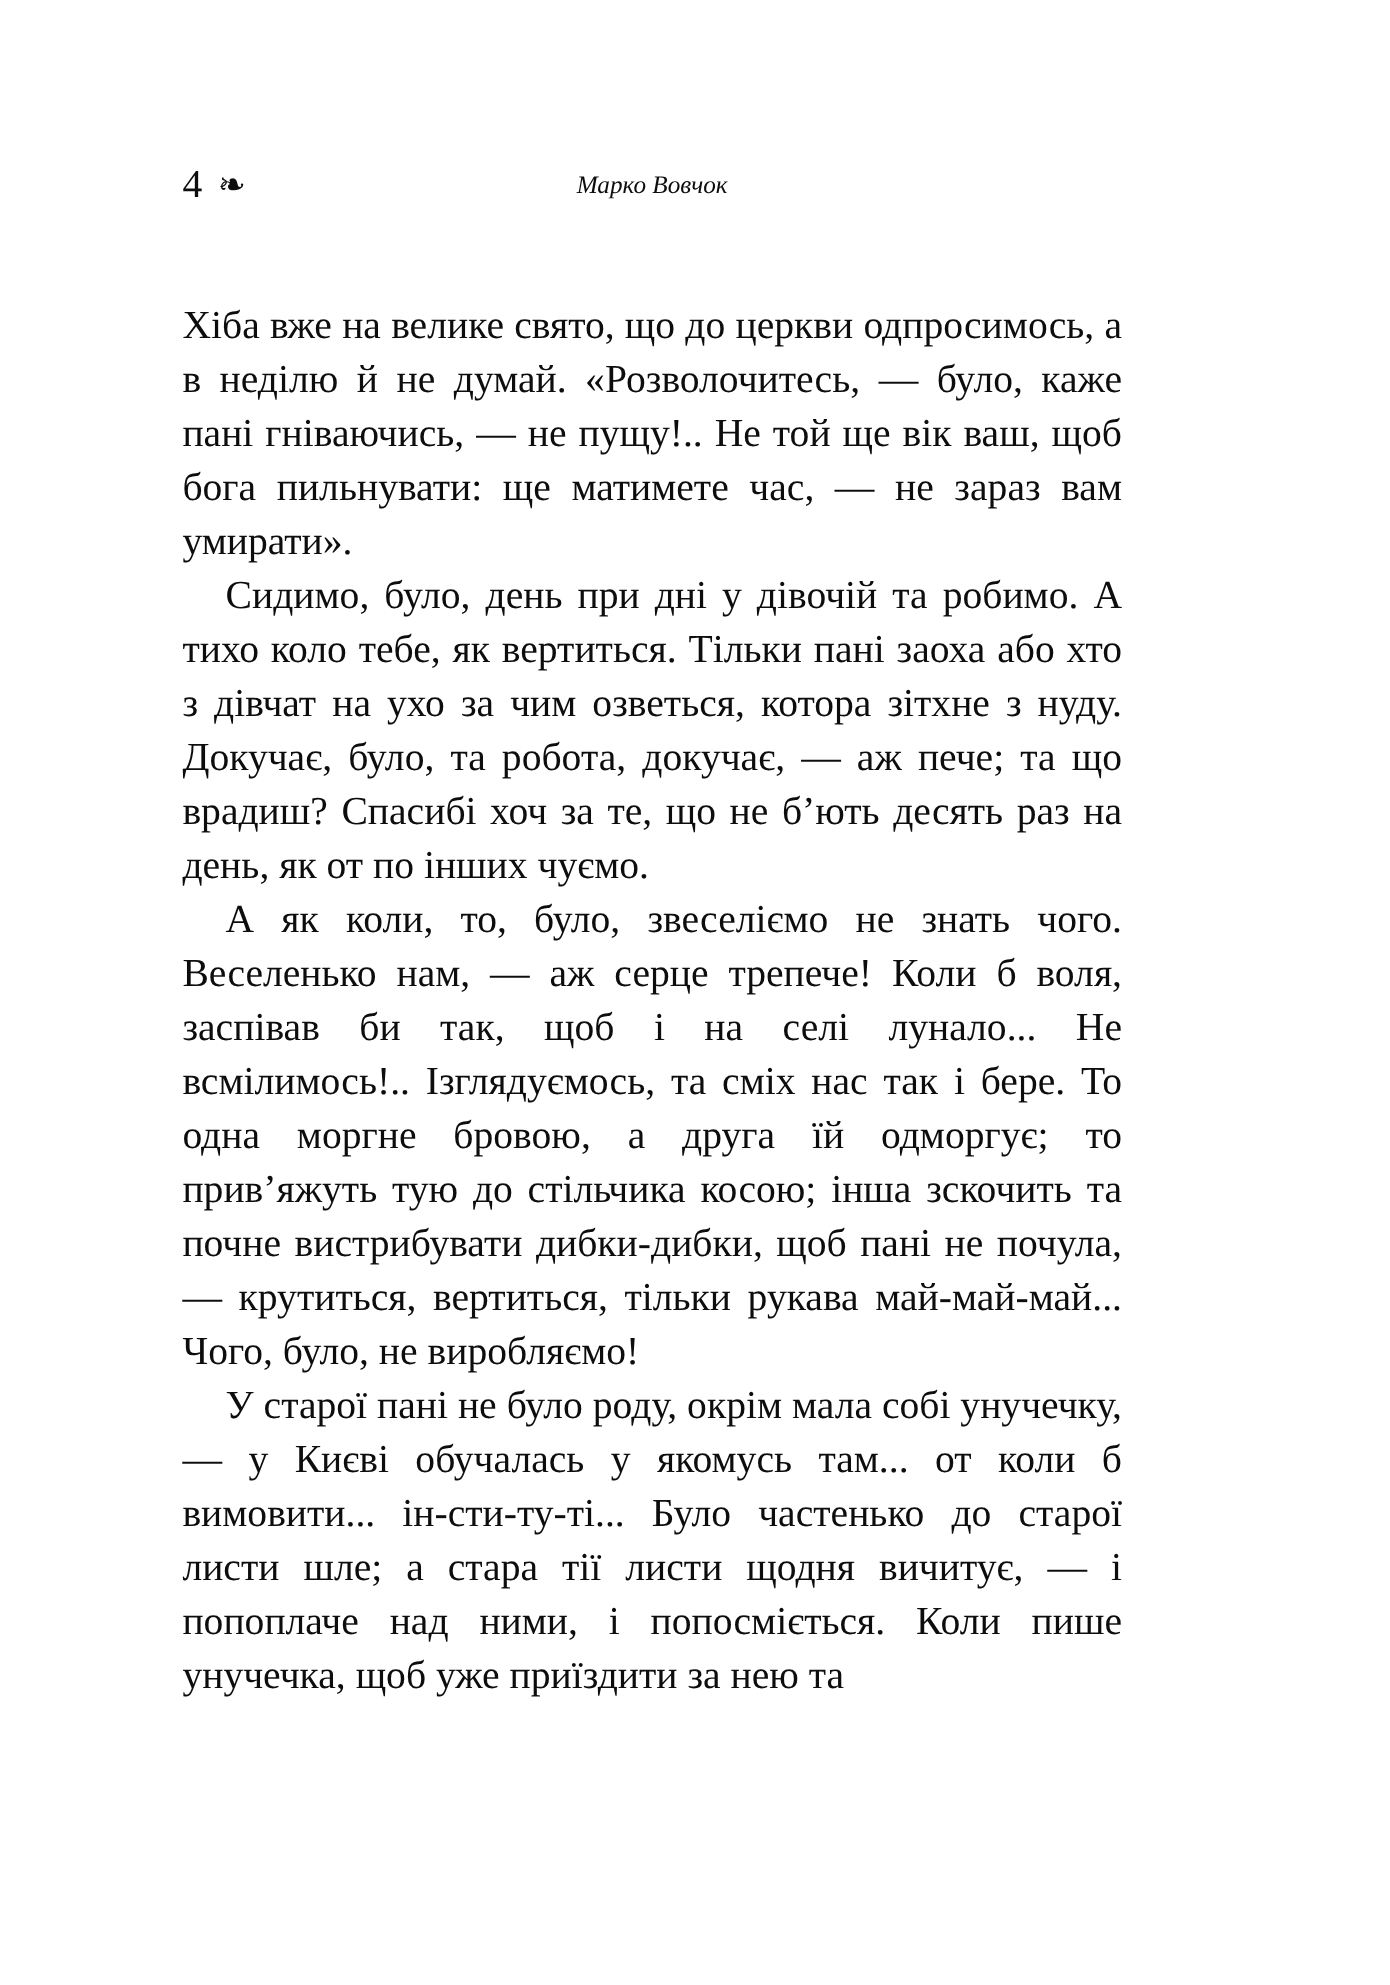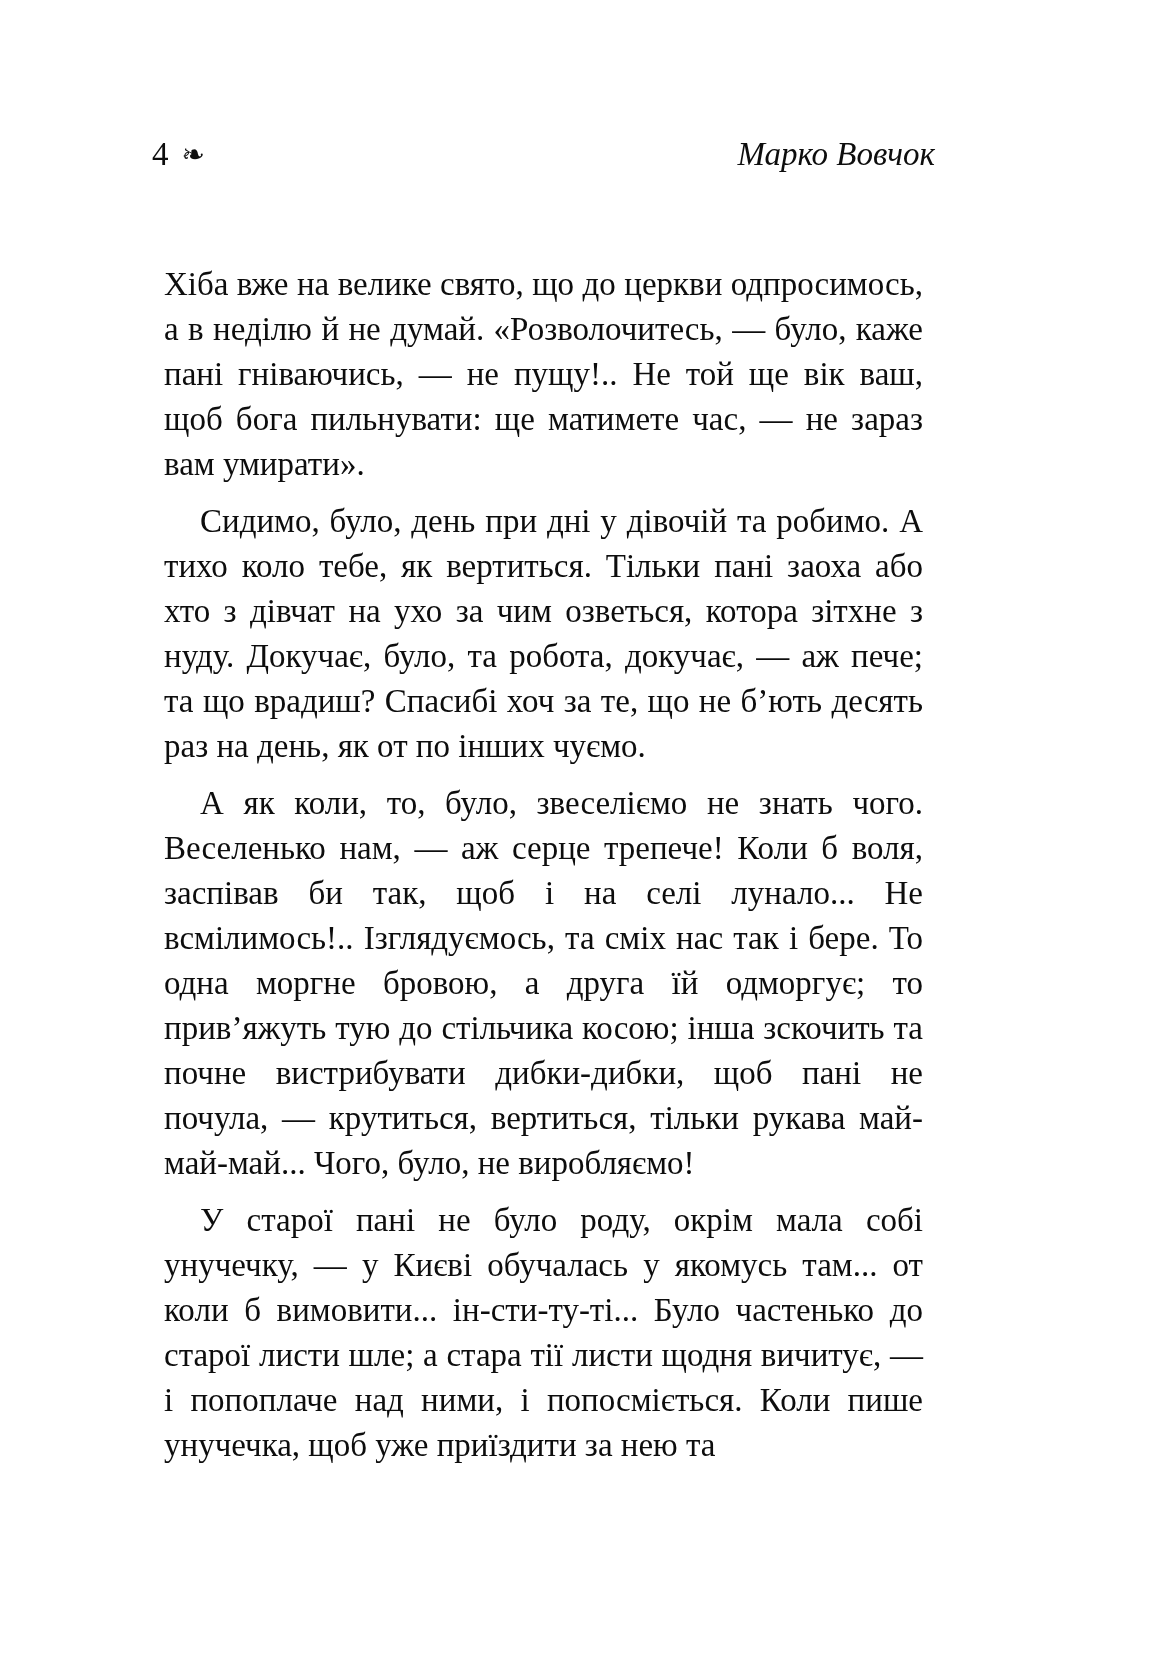--- a/index.html
+++ b/index.html
@@ -39,36 +39,36 @@
     font-size: 28px;
     margin-left: 12px;
     position: relative;
     top: -1px;
   }
   .running-title {
     position: absolute;
     left: 0;
     right: 0;
     top: 0;
-    text-align: right;
+    text-align: center;
     font-style: italic;
-    font-size: 33px;
+    font-size: 21px;
     line-height: 40px;
   }
   .body-text {
     position: absolute;
     top: 250px;
     left: 152px;
     width: 783px;
     font-size: 33px;
     line-height: 45px;
     text-align: justify;
   }
   .body-text p {
-    margin: 12px;
+    margin: 0;
     padding: 0;
   }
   .body-text p.indent {
     text-indent: 36px;
   }
 </style>
 </head>
 <body>
 
 <div class="page">

